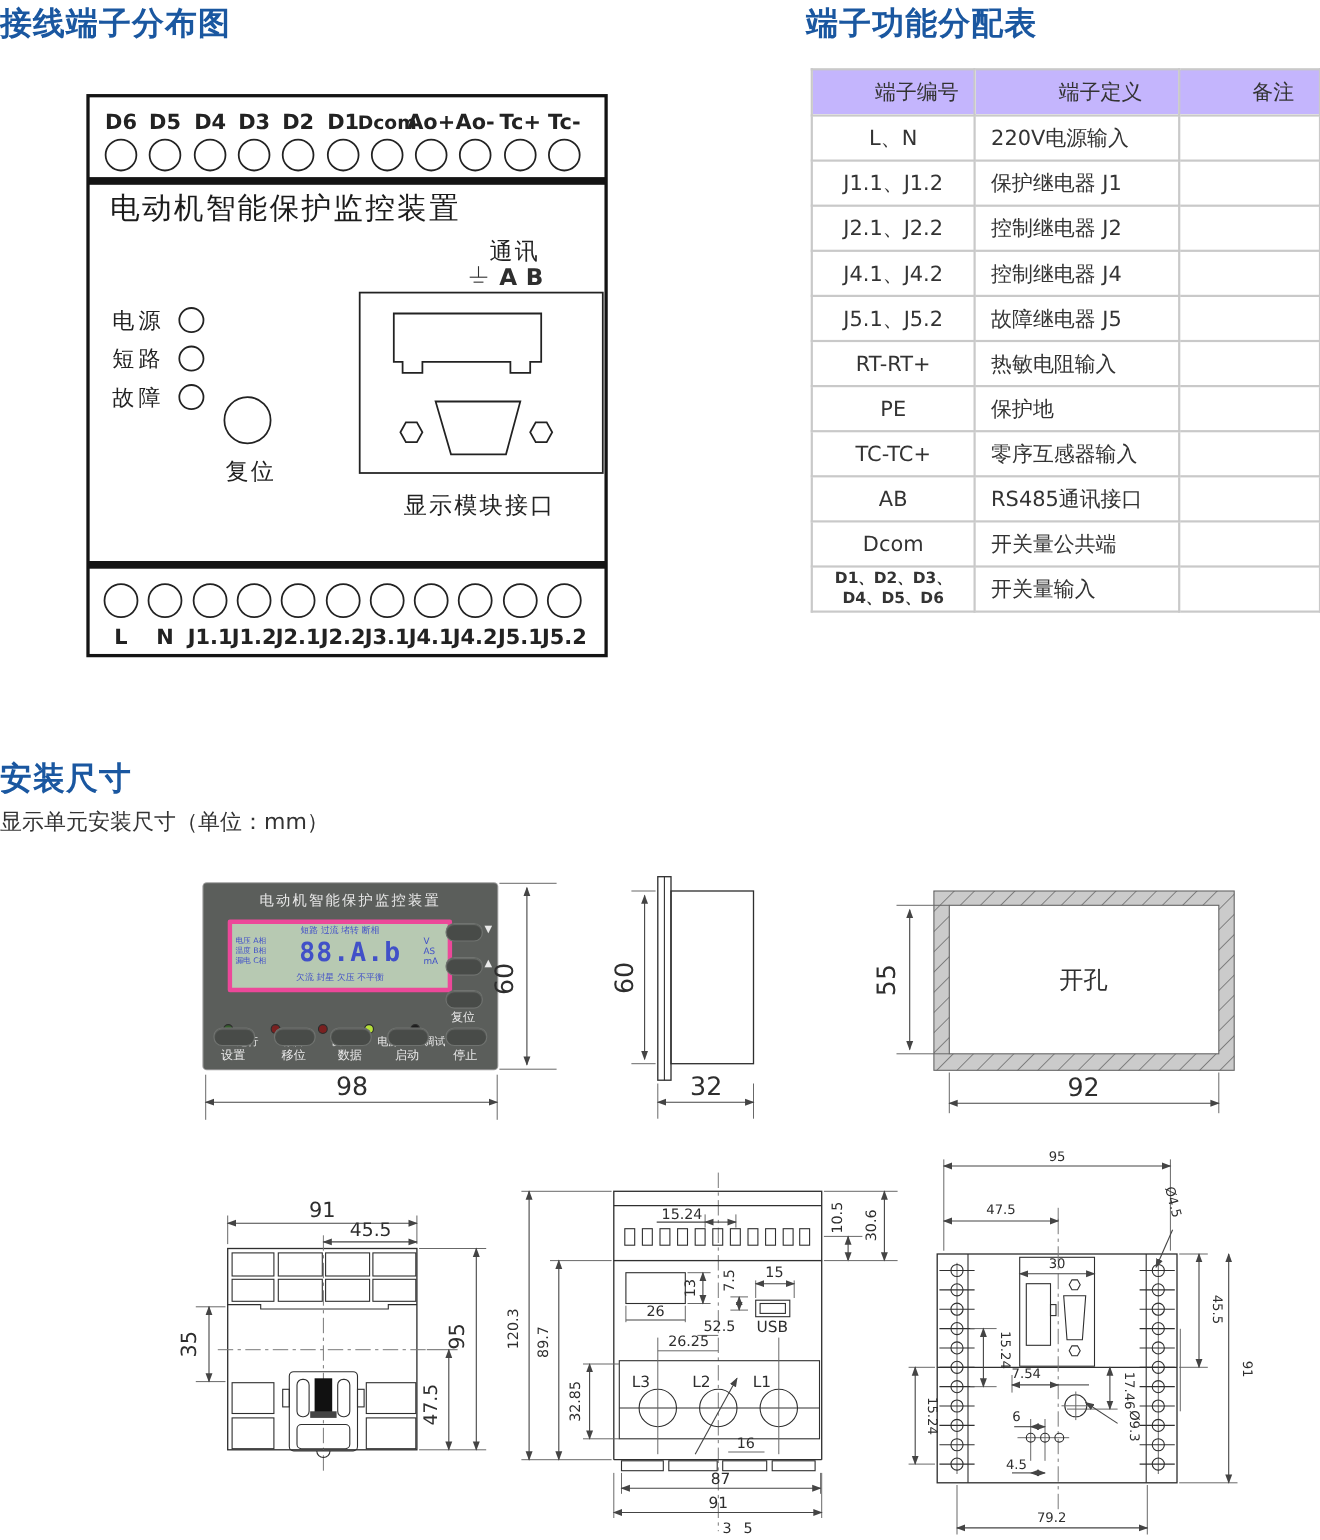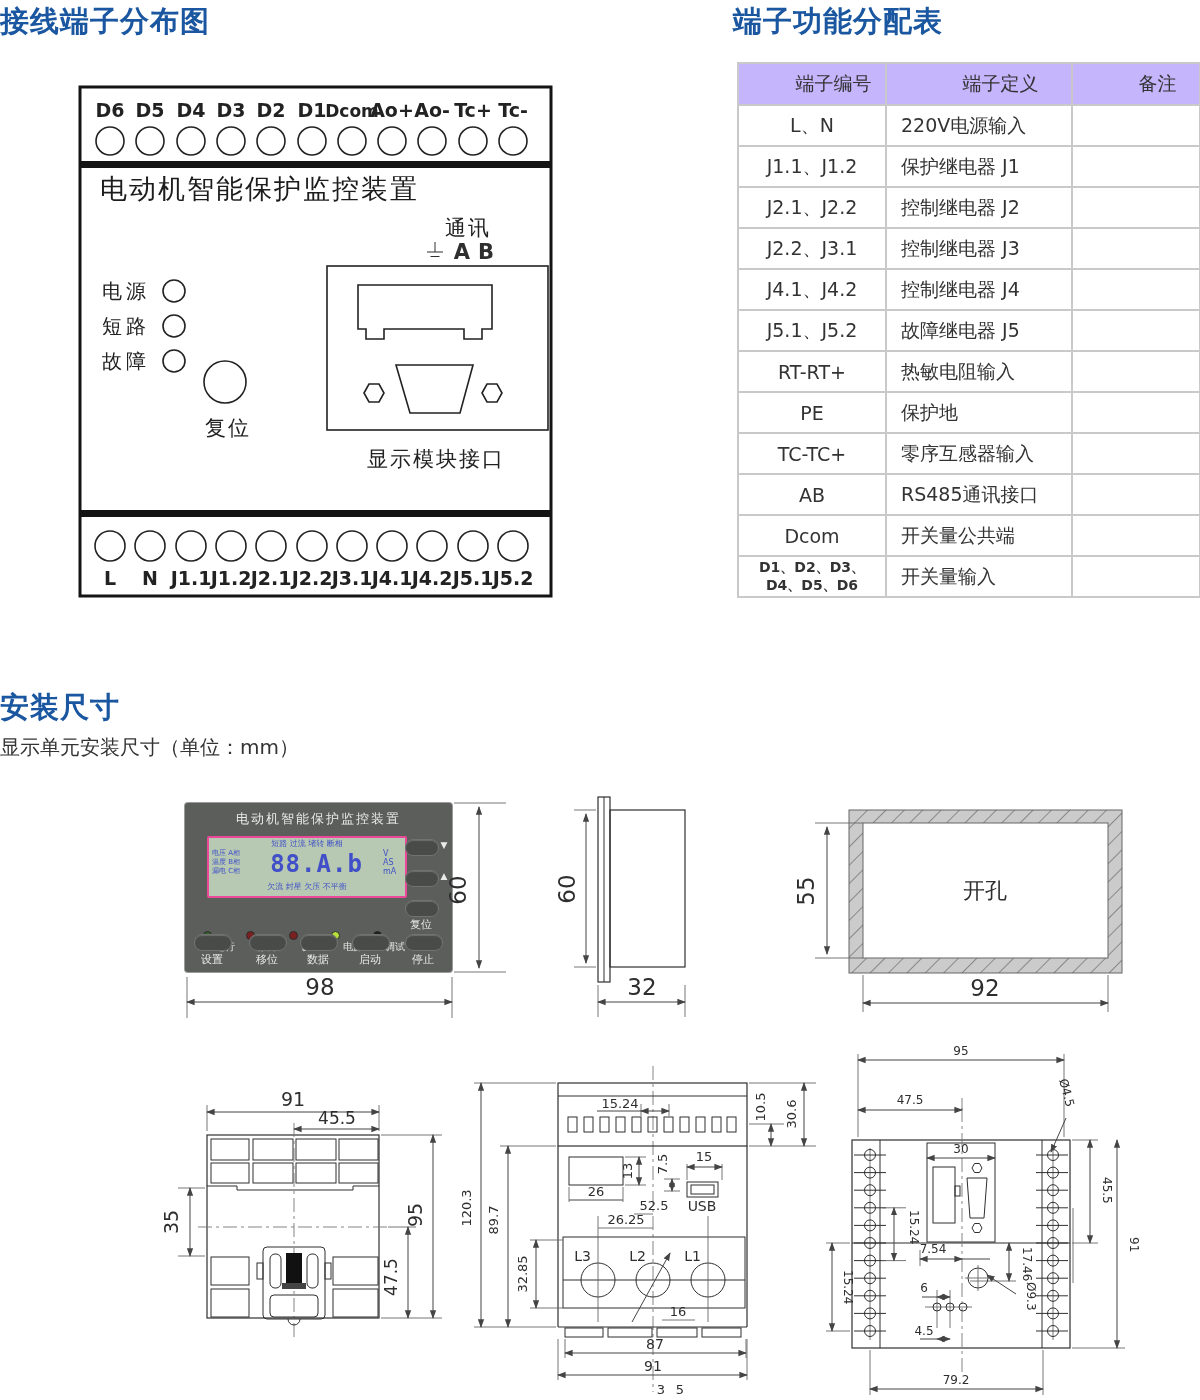--- a/index.html
+++ b/index.html
@@ -35,21 +35,21 @@
   .cjk20{font-size:20px;letter-spacing:4px;fill:#222;}
   .cjk21{font-size:21px;letter-spacing:2px;fill:#222;}
   .termlbl{font-size:19px;font-weight:600;fill:#222;}
 
   
   .device-front{left:185px;top:803px;width:267px;height:169px;background:#5b5e5b;
      border-radius:3px;box-shadow:0 0 0 1px #9b9b9b;}
   .df-title{position:absolute;top:7px;left:0;width:100%;text-align:center;color:#e9e9e9;
      font-size:13px;letter-spacing:2px;white-space:nowrap;}
   .lcd{position:absolute;left:22px;top:33px;width:196px;height:58px;background:#b7c9b2;
-     border:2px solid #ec4899;border-radius:2px;color:#4150c8;}
+     border:4px solid #ec4899;border-radius:2px;color:#4150c8;}
   .lcd-row{text-align:center;font-size:8px;white-space:nowrap;line-height:11px;}
   .lcd-mid{display:flex;align-items:flex-start;height:32px;}
   .lcd-left{width:38px;font-size:7px;line-height:9px;padding-left:3px;white-space:pre-line;}
   .lcd-digits{flex:1;text-align:center;font-family:"DejaVu Sans Mono",monospace;
      font-size:24px;font-weight:bold;letter-spacing:1px;line-height:30px;}
   .lcd-units{width:22px;font-size:8px;line-height:9px;}
   .led-item{position:absolute;top:113px;display:flex;align-items:center;gap:3px;}
   .led-dot{width:7px;height:7px;border-radius:50%;display:inline-block;border:1px solid #2c2c2c;}
   .led-lab{color:#e6e6e6;font-size:10px;white-space:nowrap;margin-top:24px;}
   .btn{position:absolute;width:36px;height:15px;background:#484b48;border:1px solid #707370;
@@ -193,25 +193,20 @@
         <td></td>
       </tr>
     <tr>
         <td class="c-no">J1.1、J1.2</td>
         <td class="c-def">保护继电器 J1</td>
         <td></td>
       </tr>
     <tr>
         <td class="c-no">J2.1、J2.2</td>
         <td class="c-def">控制继电器 J2</td>
-        <td></td>
-      </tr>
-    <tr>
-        <td class="c-no">J2.2、J3.1</td>
-        <td class="c-def">控制继电器 J3</td>
         <td></td>
       </tr>
     <tr>
         <td class="c-no">J4.1、J4.2</td>
         <td class="c-def">控制继电器 J4</td>
         <td></td>
       </tr>
     <tr>
         <td class="c-no">J5.1、J5.2</td>
         <td class="c-def">故障继电器 J5</td>

